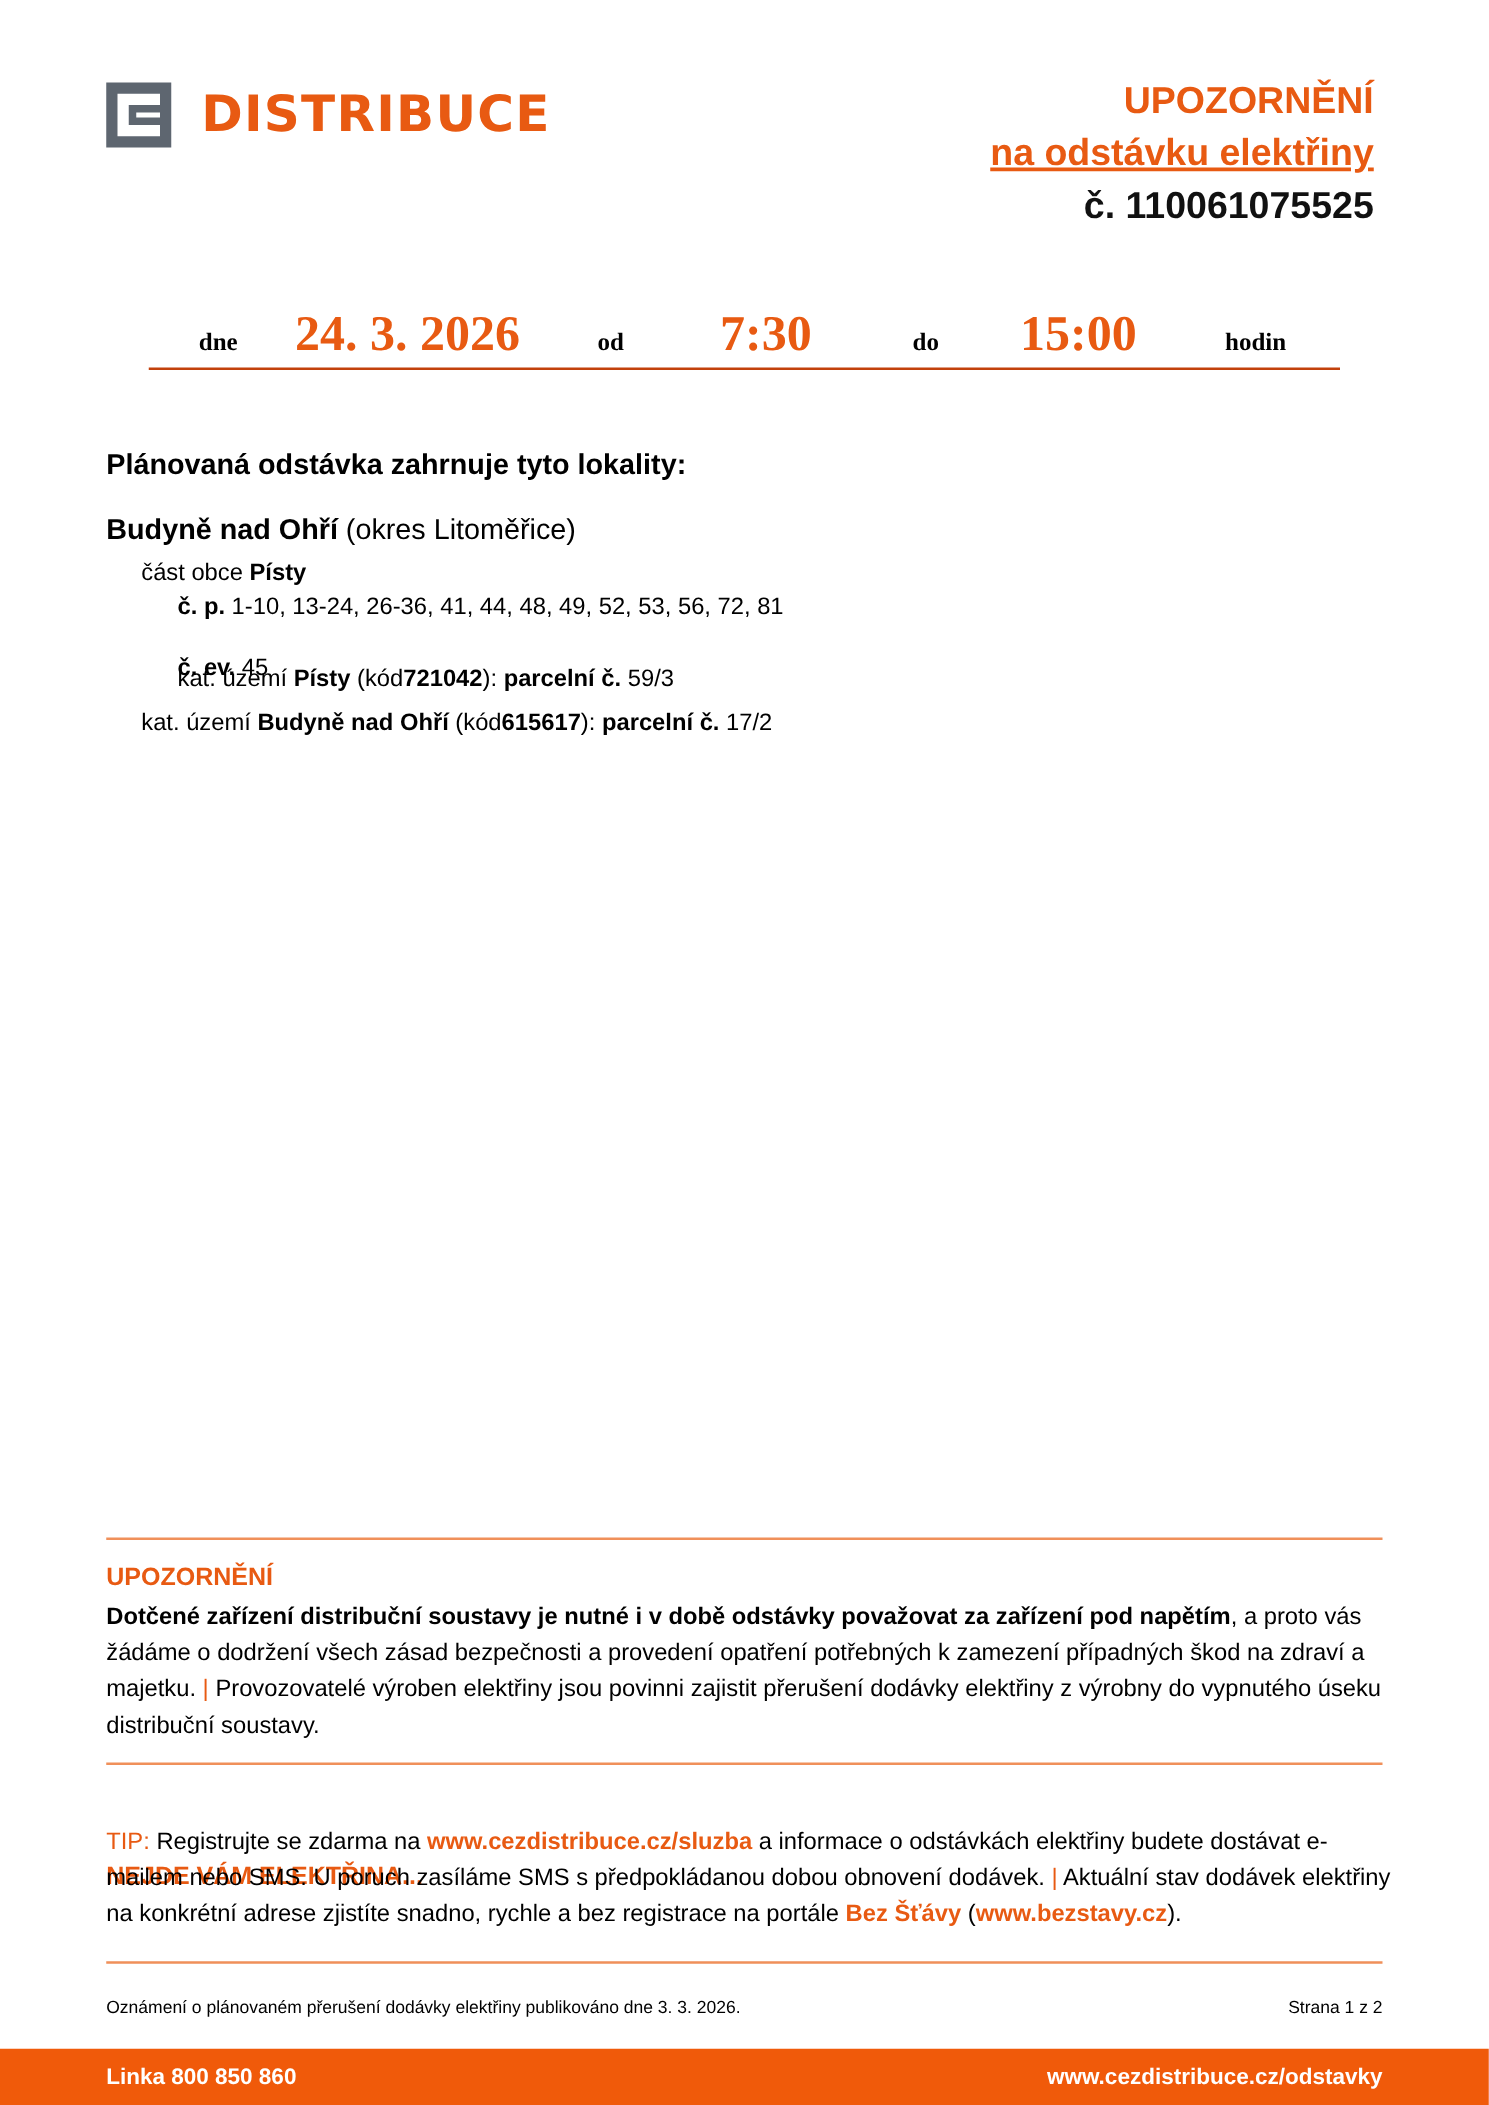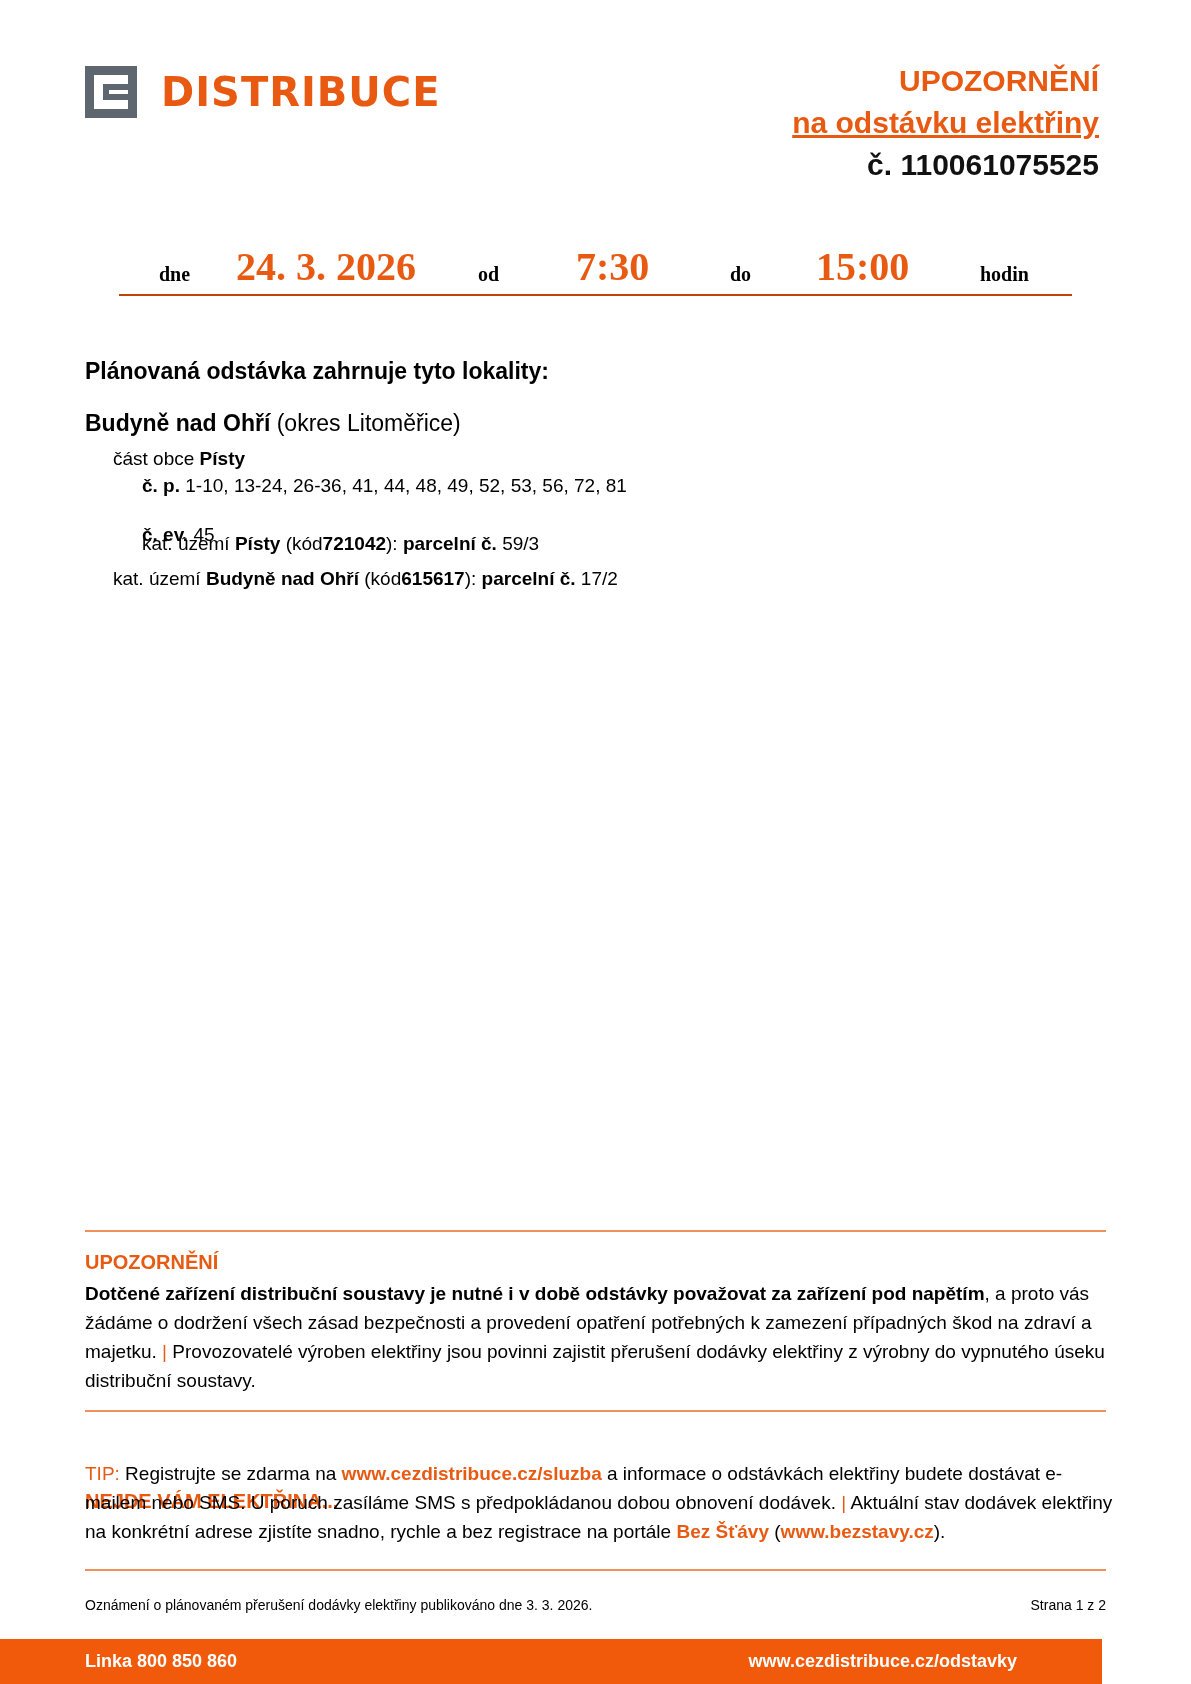--- a/index.html
+++ b/index.html
@@ -28,21 +28,21 @@
   .loc-line { position: absolute; font-size: 19px; }
 
   .hr { position: absolute; left: 85px; width: 1021px; height: 0; border-top: 2px solid #F0905A; }
   .notice-title { position: absolute; left: 85px; font-size: 20px; font-weight: bold; color: #E85A12; }
   .para { position: absolute; left: 85px; width: 1030px; font-size: 19px; line-height: 29px; }
   .para a, .para .link { color: #E85A12; font-weight: bold; text-decoration: none; }
   .sep { color: #E85A12; }
 
   .foot-note { position: absolute; left: 85px; top: 1597px; font-size: 14px; }
   .page-num { position: absolute; right: 85px; top: 1597px; font-size: 14px; }
-  .bottom-bar { position: absolute; left: 0; top: 1639px; width: 1102px; height: 45px; background: #F05A0A; color: #fff; font-weight: bold; font-size: 18px; }
+  .bottom-bar { position: absolute; left: 0; top: 1639px; width: 1191px; height: 45px; background: #F05A0A; color: #fff; font-weight: bold; font-size: 18px; }
   .bottom-bar .hotline { position: absolute; left: 85px; top: 12px; }
   .bottom-bar .site { position: absolute; right: 85px; top: 12px; }
 </style>
 </head>
 <body>
 
 <div class="logo">
   <div class="logo-mark">
     <div class="hole" style="left:9px;top:9px;width:34px;height:34px;"></div>
     <div style="position:absolute;left:18px;top:18px;width:25px;height:16px;background:#5E6670;"></div>

